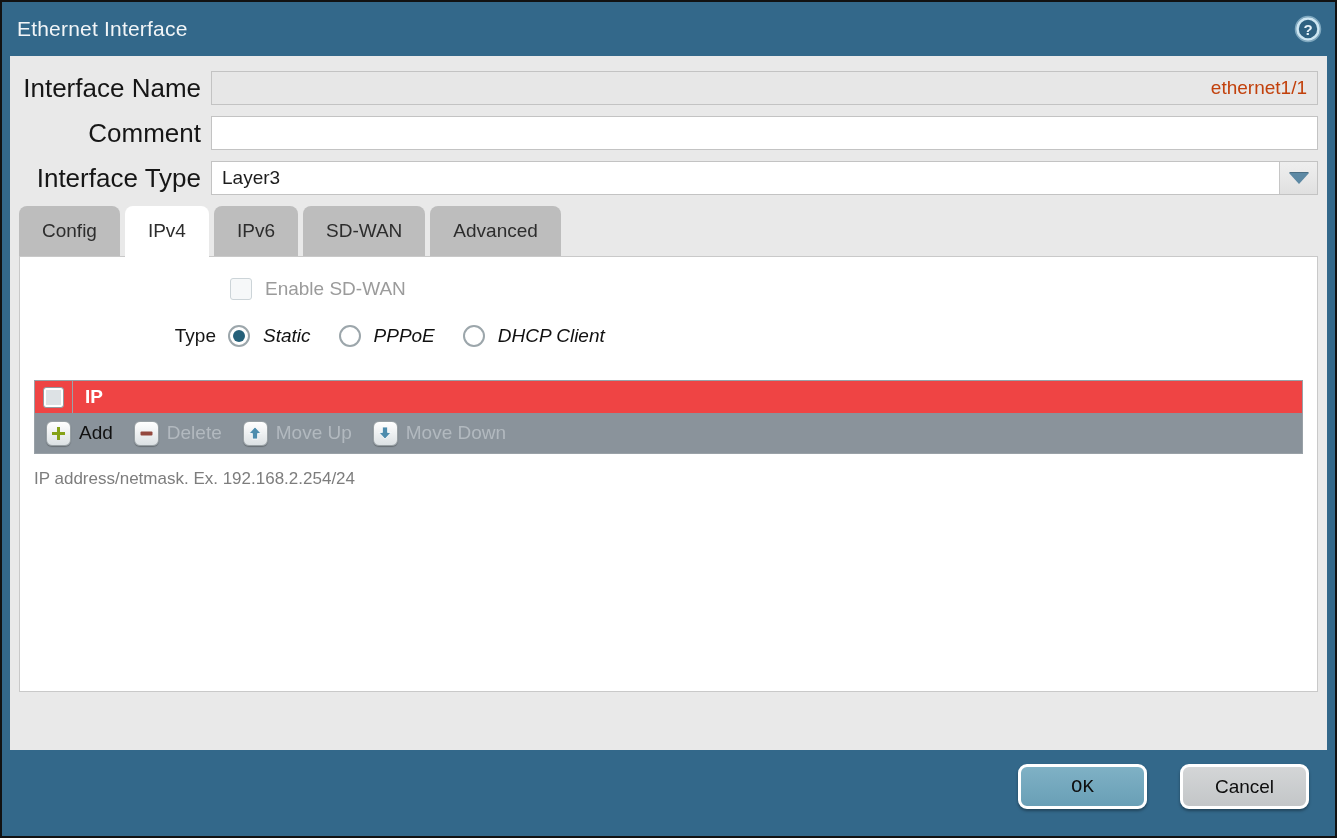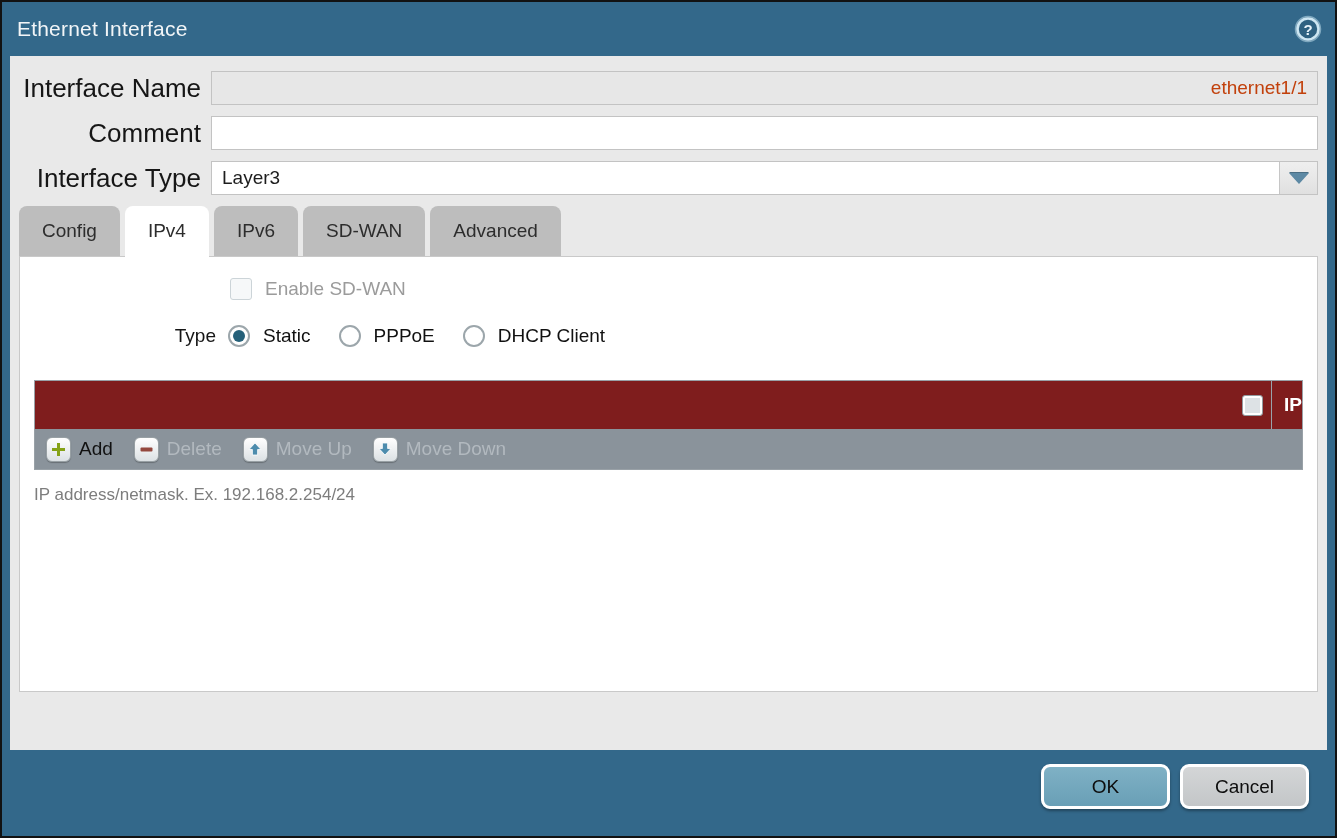--- a/index.html
+++ b/index.html
@@ -90,33 +90,33 @@
   .checkbox.disabled{border-color:#ccd4d8;background:#f6f8f9;}
   .checkbox.bevel{
     width:21px;height:21px;
     border:1px solid #939ba0;
     background:#dde2e5;
     box-shadow:inset 0 0 0 2px #fff;
   }
   .sdwan-label{margin-left:13px;font-size:19px;color:#9b9b9b;}
   .type-row{margin-top:25px;display:flex;align-items:center;}
   .type-label{width:196px;flex:none;text-align:right;font-size:19px;color:#161616;}
-  .radio-item{display:flex;align-items:flex-end;margin-left:12px;cursor:pointer;}
+  .radio-item{display:flex;align-items:flex-end;margin-left:12px;cursor:pointer;font-style:italic;}
   .radio{
     width:22px;height:22px;flex:none;border-radius:50%;
     border:2px solid #9ca6ab;background:#fff;position:relative;
   }
   .radio.selected::after{
     content:"";position:absolute;top:3px;left:3px;right:3px;bottom:3px;
     border-radius:50%;background:#256079;
   }
   .radio-label{margin-left:13px;margin-right:16px;font-size:19px;color:#111;}
   
   .table{margin:33px 14px 0 14px;border:1px solid #99a1a7;}
-  .thead{height:48px;background:#7f1d1d;display:flex;align-items:center;justify-content:flex-end;}
+  .thead{height:32px;background:#ef4444;display:flex;align-items:center;}
   .check-cell{
     width:38px;flex:none;height:100%;
     display:flex;align-items:center;justify-content:center;
   }
   .thead .check-cell{border-right:1px solid #99a3aa;}
   .th-label{padding-left:12px;font-size:19px;color:#fff;font-weight:bold;}
   .tbody{height:184px;background:#fcfcfc;display:flex;flex-direction:column;}
   .trow{
     height:36px;flex:none;display:flex;align-items:center;
     background:#fff;border-bottom:1px solid #f1f1f1;cursor:pointer;
@@ -142,21 +142,21 @@
   .hint{margin:15px 14px 0 14px;font-size:17px;color:#7d7d7d;}
   
   .footer{display:flex;justify-content:flex-end;padding:14px 26px 0 0;}
   .btn{
     width:129px;height:45px;border-radius:9px;
     border:3px solid #fff;
     display:flex;align-items:center;justify-content:center;
     font-size:19px;color:#0d0d0d;cursor:pointer;
     box-shadow:0 2px 3px rgba(0,0,0,.35);
   }
-  .btn.ok{background:linear-gradient(#7fb1c5,#699fb6);margin-right:10px;}
+  .btn.ok{background:linear-gradient(#7fb1c5,#699fb6);margin-right:33px;font-family:Liberation Mono, monospace;}
   .btn.cancel{background:linear-gradient(#d4d6d7,#c3c6c8);}
 </style>
 </head>
 <body>
 
 <div class="dialog">
 
   <div class="titlebar">
     <span class="title">Ethernet Interface</span>
     <span class="spacer"></span>

